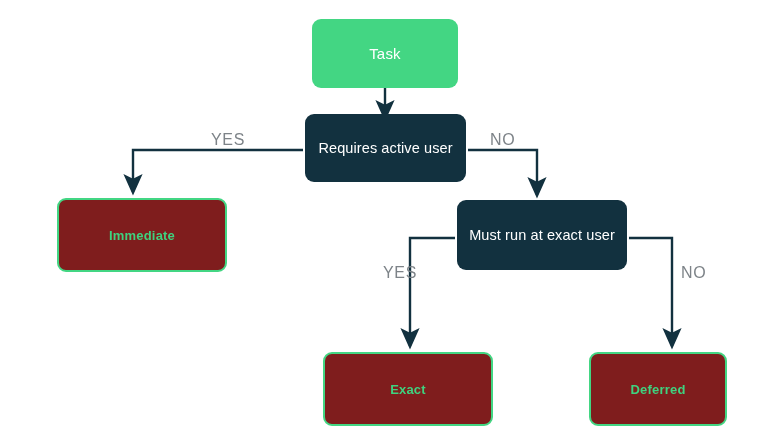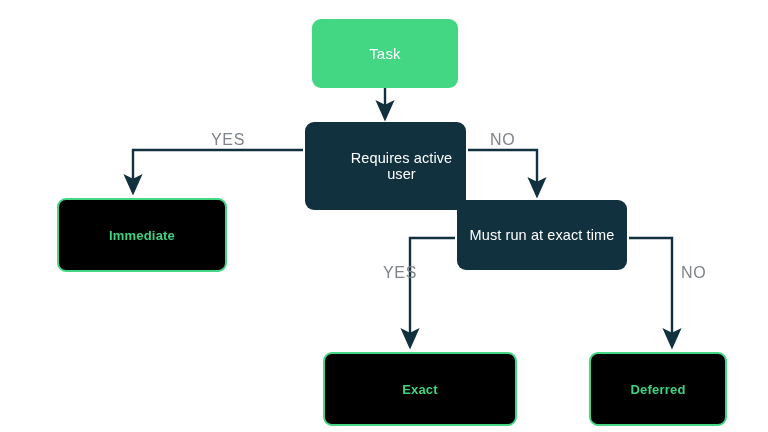--- a/index.html
+++ b/index.html
@@ -44,21 +44,21 @@
     letter-spacing: 0.2px;
   }
   .node-decision {
     background: #12313f;
     color: #ffffff;
     font-size: 14.5px;
     font-weight: 400;
     letter-spacing: 0.1px;
   }
   .node-outcome {
-    background: #000000;
+    background: #7f1d1d;
     border: 2px solid #43d683;
     color: #3fd27f;
     font-size: 13px;
     font-weight: bold;
     letter-spacing: 0.2px;
   }
   .edge-label {
     position: absolute;
     color: #7d8388;
     font-size: 16px;
@@ -85,33 +85,33 @@
       <polyline points="468,150 537,150 537,195" marker-end="url(#arrowhead)"></polyline>
       <polyline points="455,238 410,238 410,346" marker-end="url(#arrowhead)"></polyline>
       <polyline points="629,238 672,238 672,346" marker-end="url(#arrowhead)"></polyline>
     </g>
   </svg>
 
   <div class="node node-start" style="left:312px; top:19px; width:146px; height:69px;">
     <span>Task</span>
   </div>
 
-  <div class="node node-decision" style="left:305px; top:122px; width:161px; height:88px;padding-left:32px;">
+  <div class="node node-decision" style="left:305px; top:114px; width:161px; height:68px;">
     <span>Requires active user</span>
   </div>
 
   <div class="node node-decision" style="left:457px; top:200px; width:170px; height:70px;">
-    <span>Must run at exact time</span>
+    <span>Must run at exact user</span>
   </div>
 
   <div class="node node-outcome" style="left:57px; top:198px; width:170px; height:74px;">
     <span>Immediate</span>
   </div>
 
-  <div class="node node-outcome" style="left:323px; top:352px; width:194px; height:74px;">
+  <div class="node node-outcome" style="left:323px; top:352px; width:170px; height:74px;">
     <span>Exact</span>
   </div>
 
   <div class="node node-outcome" style="left:589px; top:352px; width:138px; height:74px;">
     <span>Deferred</span>
   </div>
 
   <div class="edge-label" style="left:211px; top:131px;">YES</div>
 
   <div class="edge-label" style="left:490px; top:131px;">NO</div>

